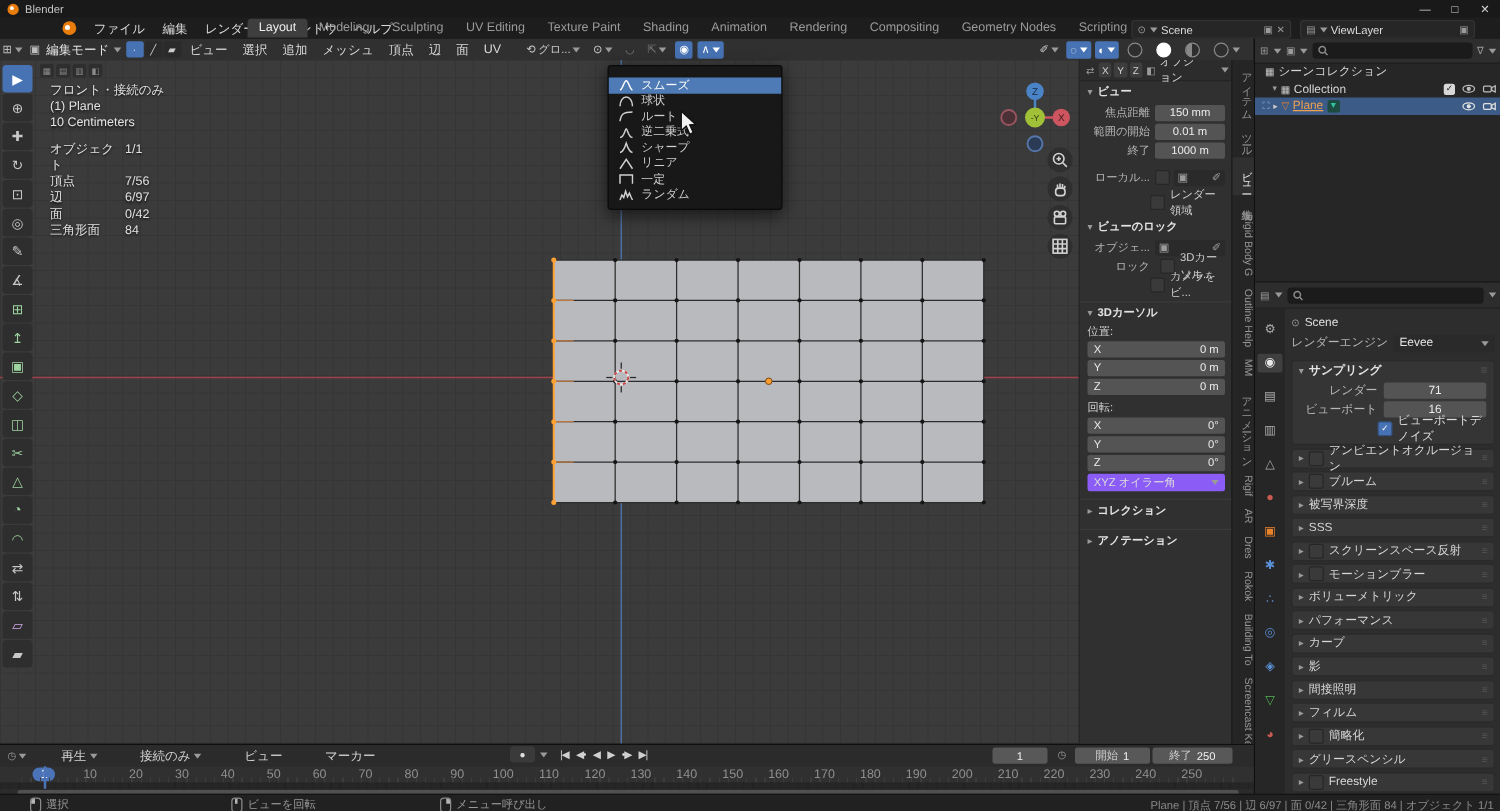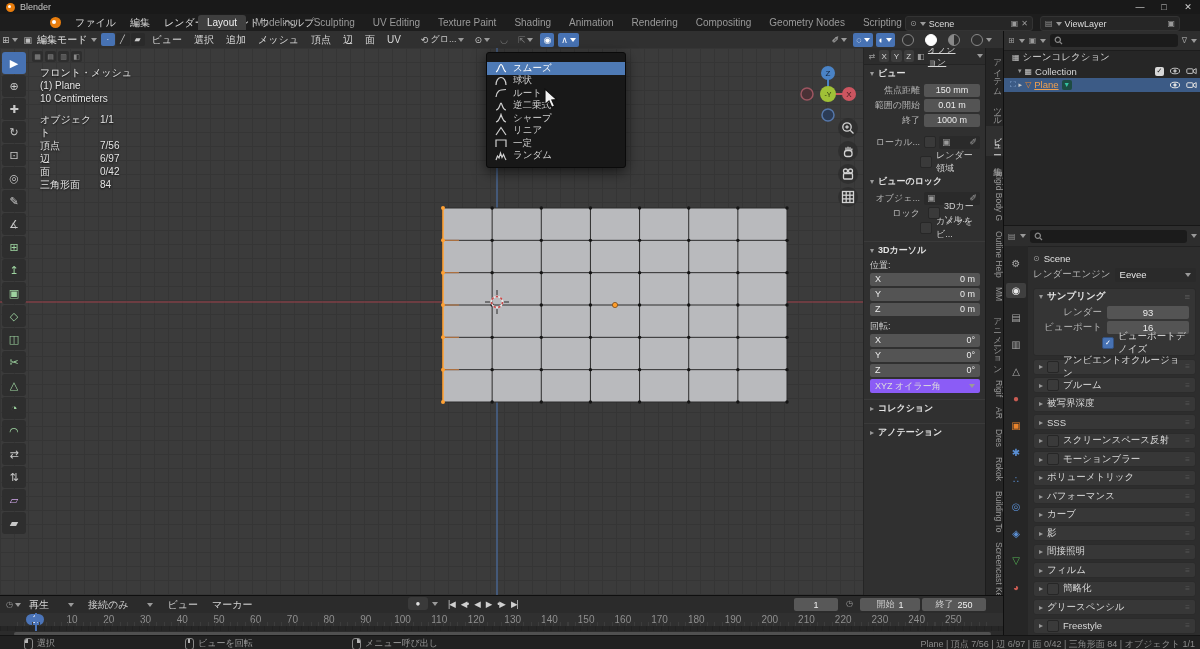--- a/index.html
+++ b/index.html
@@ -77,21 +77,21 @@
 
   
   #gizmo{left:778px;top:0;z-index:3;}
   .navbtn{left:838px;z-index:3;width:20px;height:20px;border-radius:50%;background:rgba(38,38,38,.55);display:flex;align-items:center;justify-content:center;}
   .navbtn svg{stroke:#d2d2d2;fill:none;stroke-width:1.3;}
 
   
   #npanel{left:863px;top:0;width:122px;height:547px;background:#303030;border-left:1px solid #252525;z-index:5;font-size:9px;}
   #np-tools{display:flex;align-items:center;height:16px;background:#2c2c2c;border-bottom:1px solid #242424;padding:0 3px;gap:2px;}
   .np-xyz{width:12px;height:12px;background:#3d3d3d;border-radius:2px;color:#d5d5d5;font-size:8px;display:flex;align-items:center;justify-content:center;}
-  #np-tools .opt{margin-left:auto;display:flex;align-items:center;gap:13px;color:#d5d5d5;text-decoration:underline;}
+  #np-tools .opt{margin-left:auto;display:flex;align-items:center;gap:13px;color:#d5d5d5;}
   .np-h{display:flex;align-items:center;height:17px;padding:0 6px;color:#e3e3e3;font-weight:bold;gap:4px;}
   .np-h .car{color:#9a9a9a;font-size:8px;}
   .np-row{display:flex;align-items:center;height:14px;margin:1px 6px;}
   .np-label{width:50px;text-align:right;color:#b5b5b5;padding-right:4px;flex:none;}
   .np-val{flex:1;height:13px;background:#545454;border-radius:2px;color:#ececec;display:flex;align-items:center;justify-content:center;}
   .np-cb{width:10px;height:10px;background:#3a3a3a;border:1px solid #272727;border-radius:2px;flex:none;}
   .np-obj{flex:1;height:13px;background:#2a2a2a;border-radius:2px;display:flex;align-items:center;padding:0 3px;color:#9a9a9a;gap:2px;}
   .np-axis{flex:1;height:13px;background:#545454;border-radius:2px;display:flex;align-items:center;padding:0 5px;color:#ececec;}
   .np-axis .v{margin-left:auto;}
   .np-dd{margin:2px 6px;height:14px;background:#8b5cf6;border-radius:2px;display:flex;align-items:center;padding:0 5px;color:#ddd;}
@@ -137,21 +137,21 @@
   .sm-cbrow{display:flex;align-items:center;height:14px;margin:2px 6px 0 68px;gap:4px;color:#dedede;}
   .cb{width:10px;height:10px;background:#3a3a3a;border:1px solid #262626;border-radius:2px;flex:none;display:flex;align-items:center;justify-content:center;font-size:7px;color:#fff;}
   .cb.on{background:#4772b3;border-color:#34517e;}
   .pr-sec{display:flex;align-items:center;height:14px;background:#373737;border:1px solid #2b2b2b;border-radius:3px;margin-top:2.5px;padding:0 5px;gap:4px;color:#d8d8d8;}
   .pr-sec .car{color:#9a9a9a;font-size:8px;}
   .pr-sec .drag{margin-left:auto;color:#565656;font-size:8px;}
 
   
   #timeline{left:0;top:595px;width:1003px;height:40px;background:#2b2b2b;border-top:1px solid #0f0f0f;font-size:10px;}
   #tl-header{position:relative;height:17px;display:flex;align-items:center;padding:0 6px;gap:2px;border-bottom:1px solid #222;}
-  .tl-menu{padding:0 6px;color:#d5d5d5;display:flex;align-items:center;gap:19px;}
+  .tl-menu{padding:0 6px;color:#d5d5d5;display:flex;align-items:center;gap:3px;margin-left:20px;}
   #transport{position:absolute;left:408px;top:1px;display:flex;align-items:center;gap:4px;}
   .tbtn{color:#d0d0d0;font-size:8.5px;letter-spacing:-1px;}
   .rec{width:20px;height:13px;background:#3a3a3a;border-radius:3px;display:flex;align-items:center;justify-content:center;color:#e0e0e0;font-size:8px;}
   .tl-field{position:absolute;top:2px;height:13px;background:#585858;border-radius:2px;display:flex;align-items:center;justify-content:center;font-size:9px;color:#f0f0f0;gap:4px;padding:0 6px;}
   .tl-field .lab{color:#cfcfcf;}
   #ruler{position:absolute;left:0;top:17px;width:1003px;height:13px;background:#303030;}
   #ruler::after{content:"";position:absolute;left:17px;right:10px;bottom:0;height:4px;
     background:repeating-linear-gradient(90deg,#3c3c3c 0 1px,transparent 1px 7.34px);}
   #ticks{position:absolute;left:17px;top:1px;display:flex;}
   .tick{width:36.72px;text-align:center;font-size:10px;color:#8f8f8f;}
@@ -463,21 +463,21 @@
       </div>
 
     <div id="vwidgets" class="abs">
       <span>▦</span>
       <span>▤</span>
       <span>▥</span>
       <span>◧</span>
     </div>
 
     <div id="vinfo" class="abs">
-      <div>フロント・メッシュ</div>
+      <div>フロント・接続のみ</div>
       <div>(1) Plane</div>
       <div>10 Centimeters</div>
       <div class="stats">
 
           <div class="stat-row">
             <span class="sl">オブジェクト</span>
             <span class="sv">1/1</span>
           </div>
 
           <div class="stat-row">
@@ -912,21 +912,21 @@
         <div id="sampling">
           <div class="sm-h">
             <span class="car" style="color:#9a9a9a;font-size:8px">▾</span>
             <span>サンプリング</span>
             <span class="drag" style="margin-left:auto;color:#565656">≡</span>
           </div>
           <div>
 
               <div class="sm-row">
                 <span class="sm-label">レンダー</span>
-                <span class="sm-val">93</span>
+                <span class="sm-val">71</span>
               </div>
 
               <div class="sm-row">
                 <span class="sm-label">ビューポート</span>
                 <span class="sm-val">16</span>
               </div>
             </div>
           <div class="sm-cbrow">
             <span class="cb on">✓</span>
             <span>ビューポートデノイズ</span>

